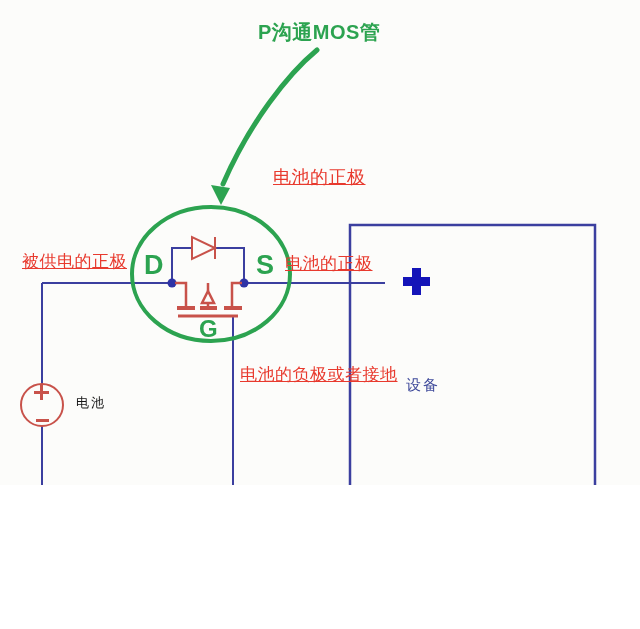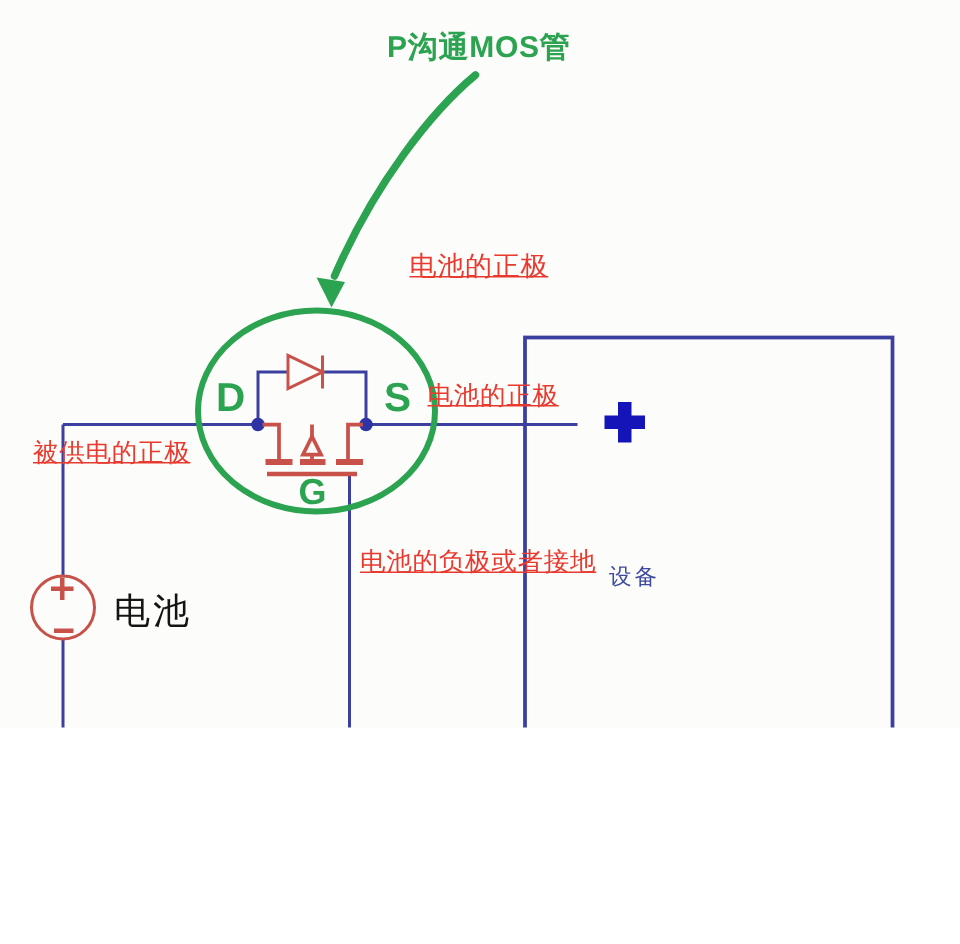--- a/index.html
+++ b/index.html
@@ -4,21 +4,21 @@
 <style>
   html,body{margin:0;padding:0;}
   body{font-family:"Liberation Sans","DejaVu Sans",sans-serif;}
   #stage{position:relative;width:640px;height:485px;background:#fcfcfa;overflow:hidden;}
   #circuit-svg{position:absolute;left:0;top:0;}
   .lbl{position:absolute;line-height:1;white-space:nowrap;letter-spacing:0.5px;}
   .red{color:#e83a2e;font-size:17px;text-decoration:underline;}
   .green-title{color:#2ca350;font-size:20px;font-weight:bold;}
   .pin{color:#2ca350;font-weight:bold;font-size:27px;font-family:"Liberation Sans",sans-serif;}
   .device-label{color:#3f4a9b;font-size:15px;letter-spacing:2px;}
-  .battery-label{color:#141414;font-size:24px;letter-spacing:2px;}
+  .battery-label{color:#141414;font-size:13px;letter-spacing:2px;}
   
   .plus-wrap{position:absolute;left:403px;top:268px;width:27px;height:27px;}
   .plus-wrap .v{position:absolute;left:9px;top:0;width:9px;height:27px;background:#1414b8;}
   .plus-wrap .h{position:absolute;left:0;top:9px;width:27px;height:9px;background:#1414b8;}
   .minus-wrap{position:absolute;left:409px;top:525px;width:19px;height:9px;background:#1414b8;}
   
   .bat-plus{position:absolute;left:34px;top:385px;width:15px;height:15px;}
   .bat-plus .v{position:absolute;left:6px;top:0;width:3px;height:15px;background:#c8524a;}
   .bat-plus .h{position:absolute;left:0;top:6px;width:15px;height:3px;background:#c8524a;}
   .bat-minus{position:absolute;left:36px;top:419px;width:13px;height:3px;background:#c8524a;}
@@ -76,21 +76,21 @@
     <g>
       <path d="M317,50 C288,74 250,122 223,184" fill="none" stroke="#2ca350" stroke-width="5" stroke-linecap="round"></path>
       <path d="M221,205 L211,185 L230,188 Z" fill="#2ca350"></path>
     </g>
   </svg>
 
   <div class="lbl green-title" style="left:258px;top:22px;">P沟通MOS管</div>
 
   <div class="lbl red" style="left:273px;top:168px;font-size:18px;">电池的正极</div>
 
-  <div class="lbl red" style="left:22px;top:253px;margin-top:40px;">被供电的正极</div>
+  <div class="lbl red" style="left:22px;top:253px;">被供电的正极</div>
 
   <div class="lbl red" style="left:285px;top:255px;">电池的正极</div>
 
   <div class="lbl red" style="left:240px;top:350px;margin-top:16px;">电池的负极或者接地</div>
 
   <div class="lbl pin" style="left:144px;top:252px;">D</div>
   <div class="lbl pin" style="left:256px;top:252px;">S</div>
   <div class="lbl pin" style="left:199px;top:317px;font-size:24px;">G</div>
 
   <div class="lbl battery-label" style="left:76px;top:396px;">电池</div>

